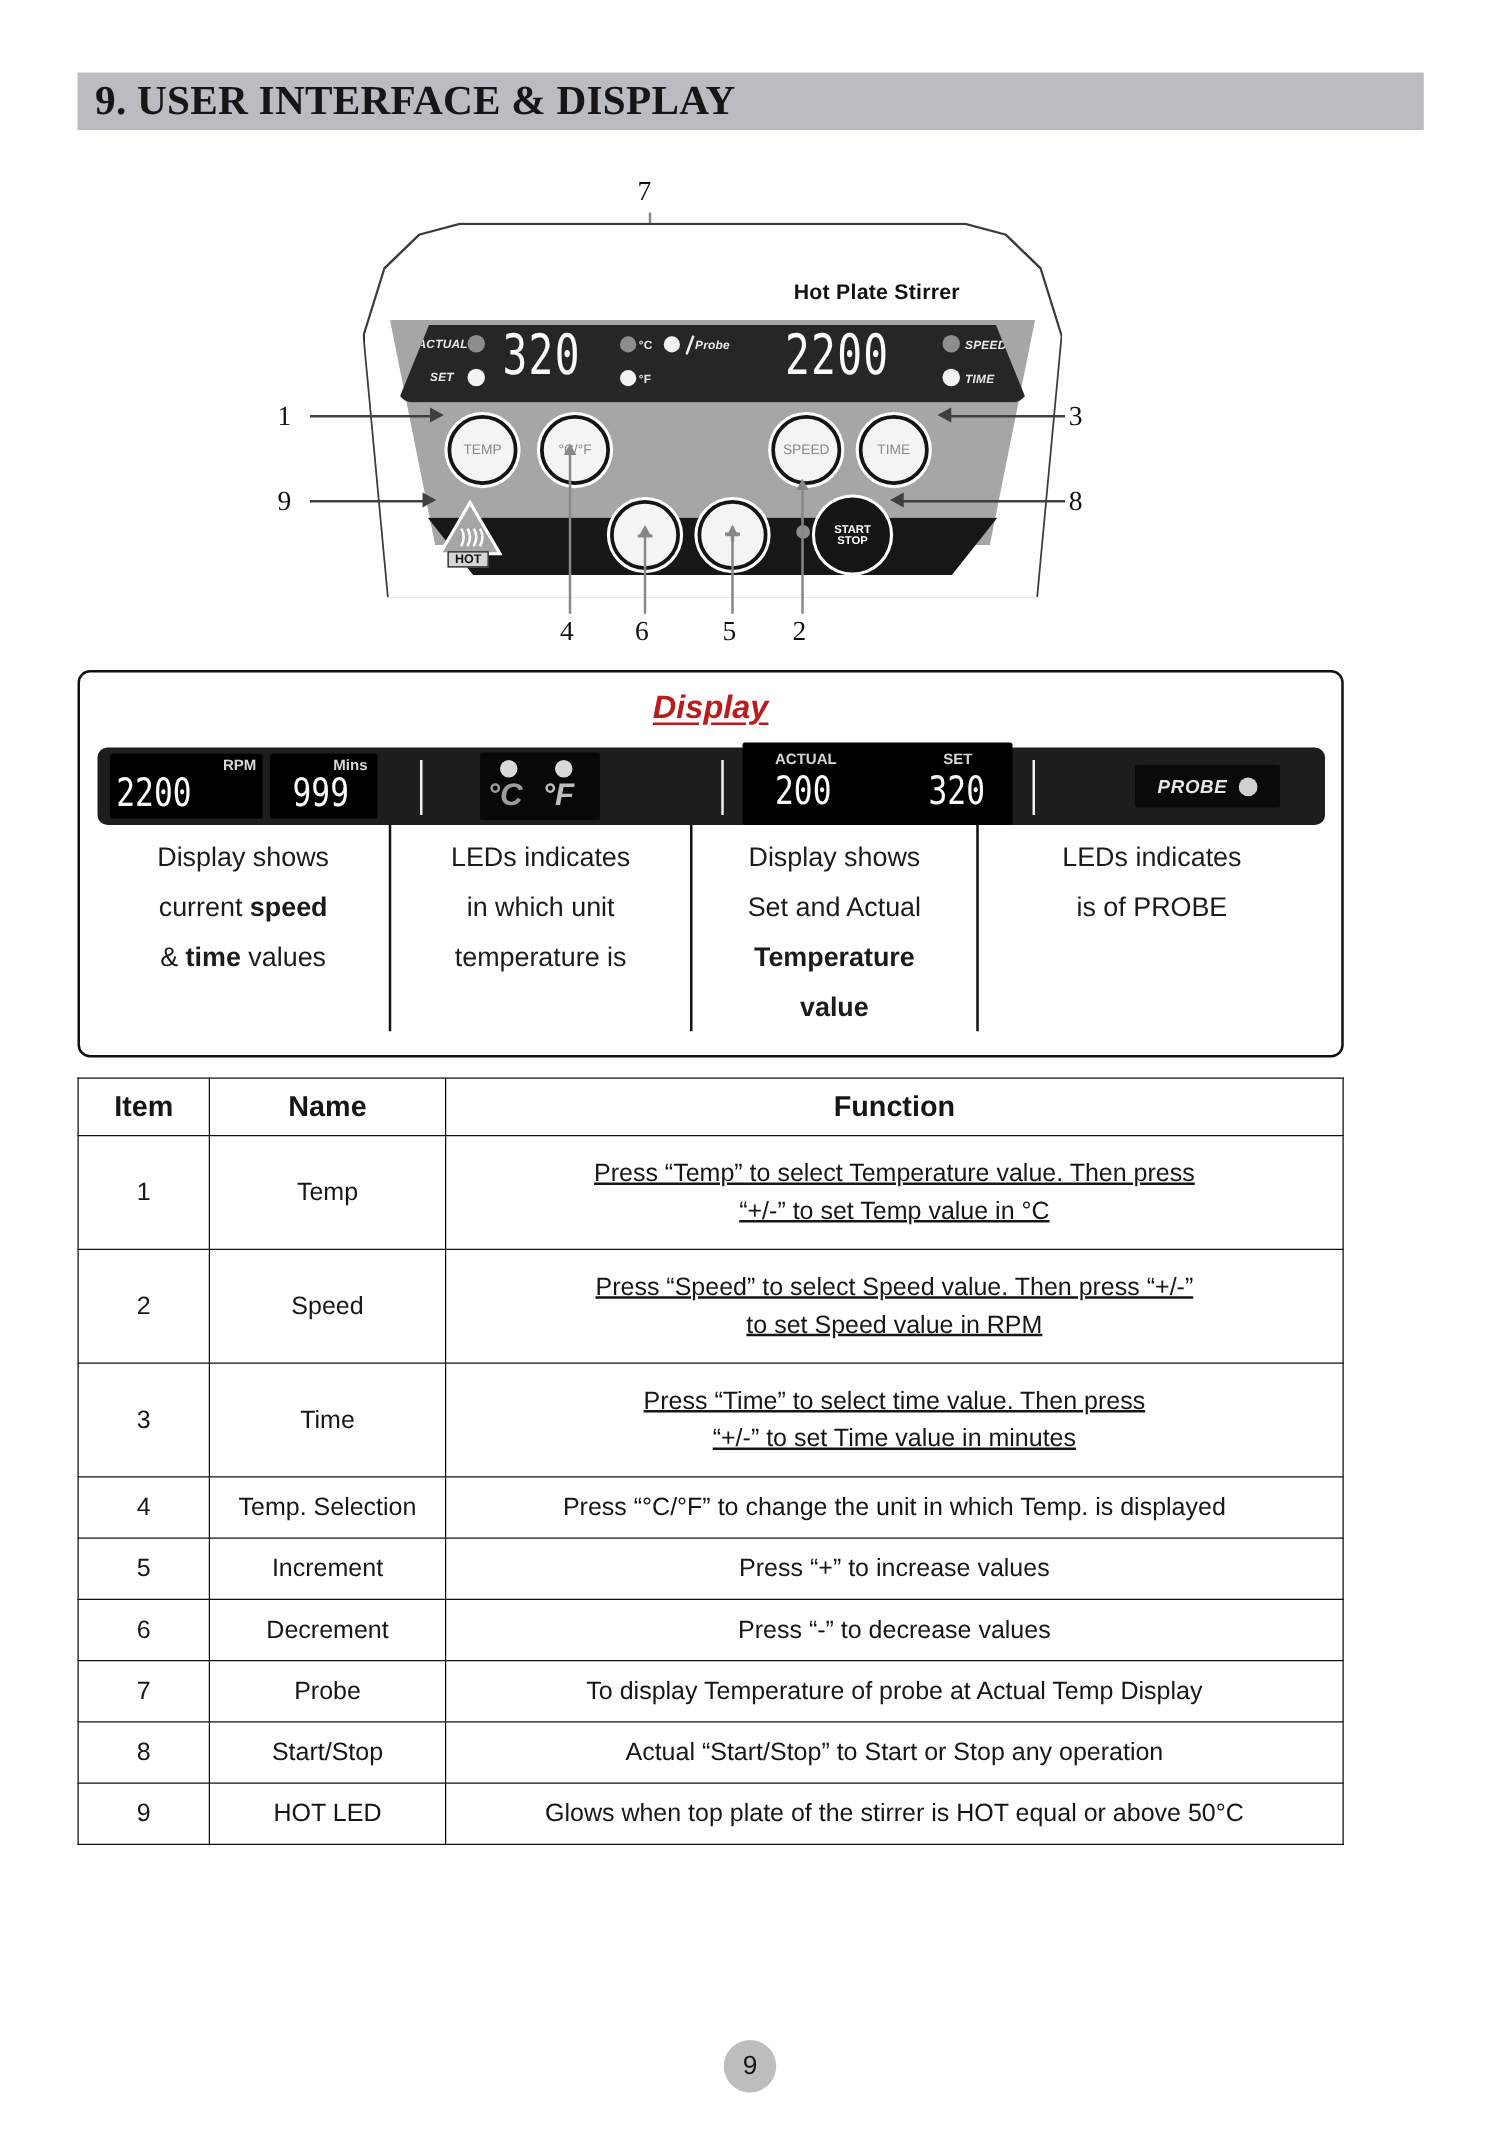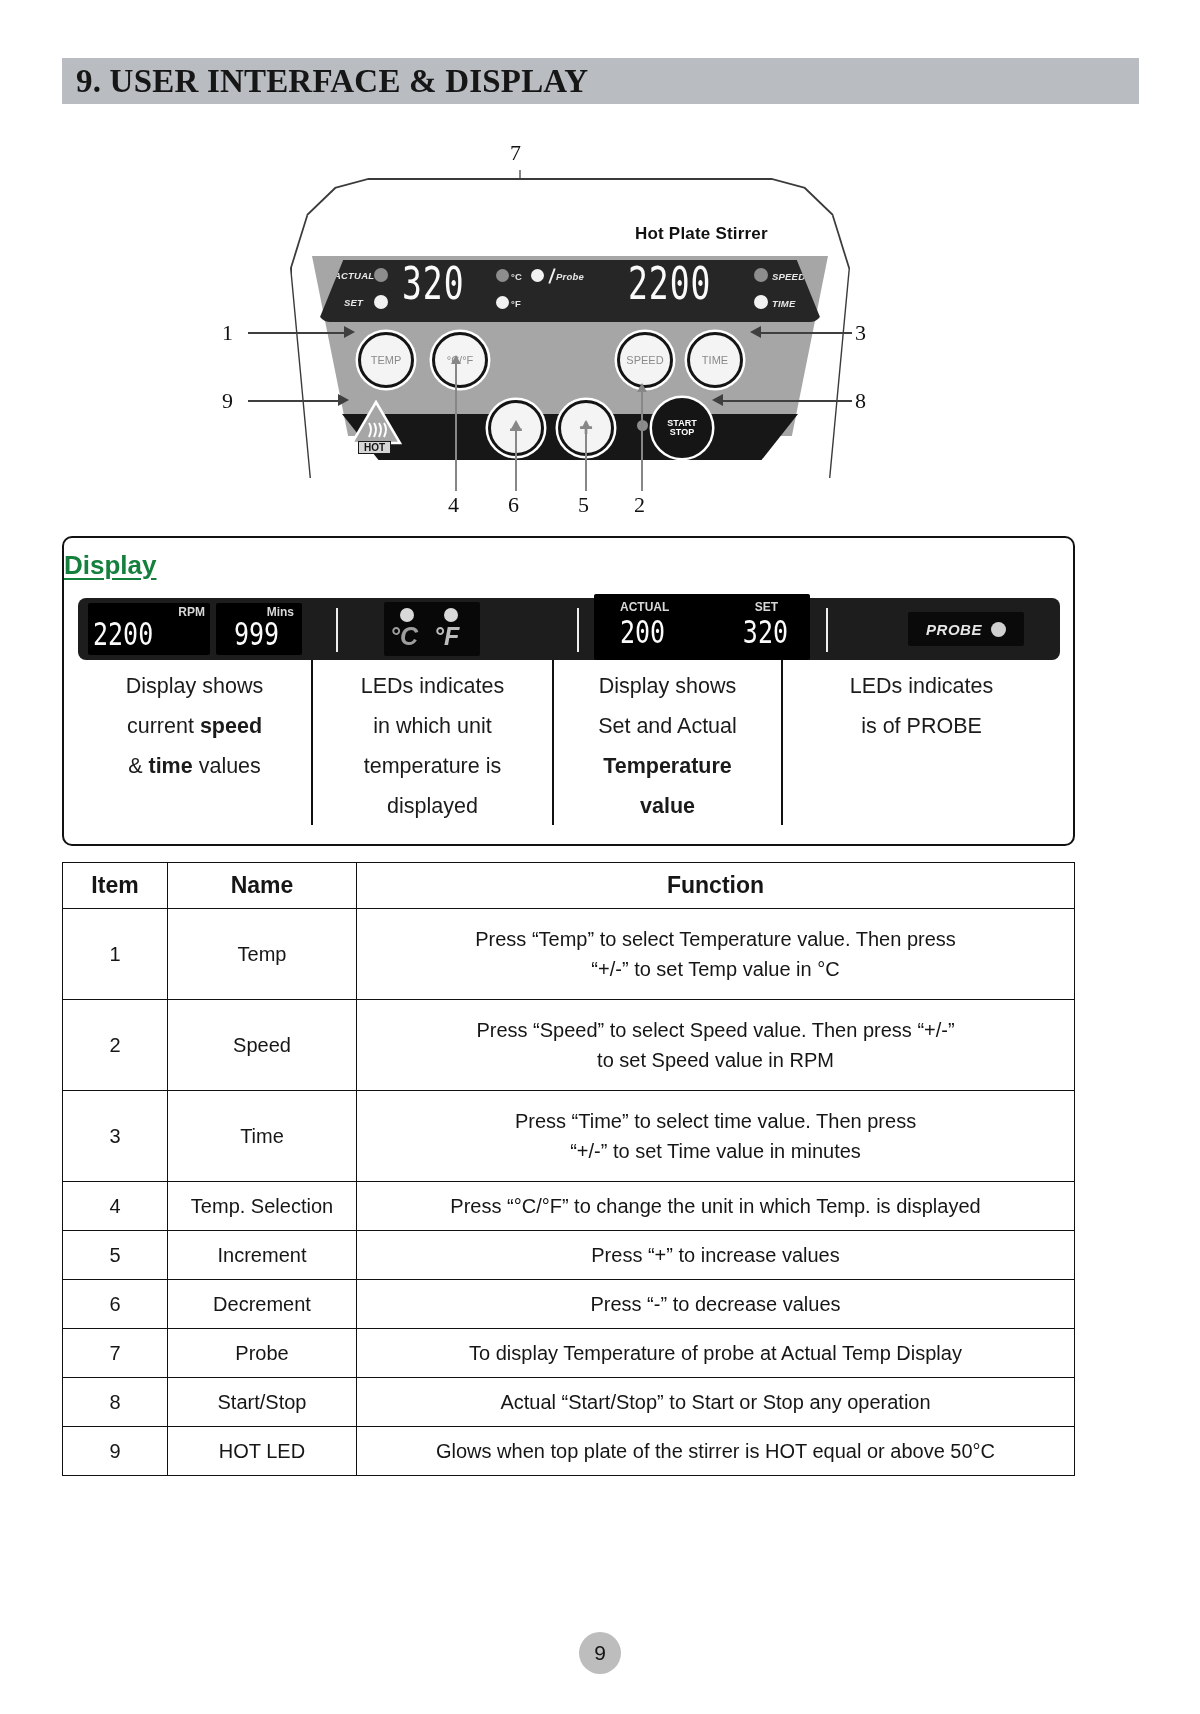--- a/index.html
+++ b/index.html
@@ -239,27 +239,28 @@
     left: 62px;
     top: 536px;
     width: 1013px;
     height: 310px;
     border: 2.5px solid #111;
     border-radius: 10px;
     background: #fff;
     box-sizing: border-box;
   }
   .display-title {
-    text-align: left;
+    text-align: center;
     font-size: 26px;
     font-weight: bold;
-    color: #15803d;
+    color: #b91c1c;
     margin-top: 12px;
     text-decoration: underline;
     text-underline-offset: 4px;
+    font-style: italic;
   }
   .panel-strip {
     position: absolute;
     left: 14px;
     top: 60px;
     width: 982px;
     height: 62px;
     background: #1d1d1d;
     border-radius: 8px;
     box-sizing: border-box;
@@ -328,21 +329,21 @@
     vertical-align: middle;
     padding: 5px 4px;
   }
   .fn-table th {
     font-size: 23px;
     font-weight: bold;
     padding: 9px 4px;
   }
   .col-item { width: 96px; }
   .col-name { width: 180px; }
-  .fn-table td.fn { line-height: 30px; padding: 10px 23px; }
+  .fn-table td.fn { line-height: 30px; padding: 10px 23px; text-decoration: underline; }
   .fn-table td.tall { height: 80px; }
   .fn-table td.short { height: 38px; }
 
   
   .page-num {
     position: absolute;
     left: 50%;
     transform: translateX(-50%);
     bottom: 40px;
     width: 42px;
@@ -512,21 +513,20 @@
   <div class="cell-cols">
     <div class="cell-col c1">
       <div>Display shows</div>
       <div><span>current </span><b>speed</b></div>
       <div><span>&amp; </span><b>time</b><span> values</span></div>
     </div>
     <div class="cell-col c2">
       <div>LEDs indicates</div>
       <div>in which unit</div>
       <div>temperature is</div>
-      <div>displayed</div>
     </div>
     <div class="cell-col c3">
       <div>Display shows</div>
       <div>Set and Actual</div>
       <div><b>Temperature</b></div>
       <div><b>value</b></div>
     </div>
     <div class="cell-col c4">
       <div>LEDs indicates</div>
       <div>is of PROBE</div>

